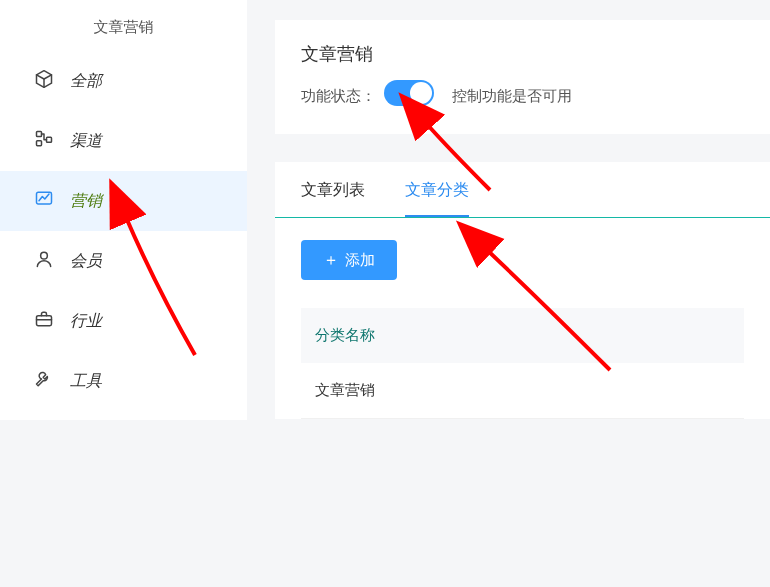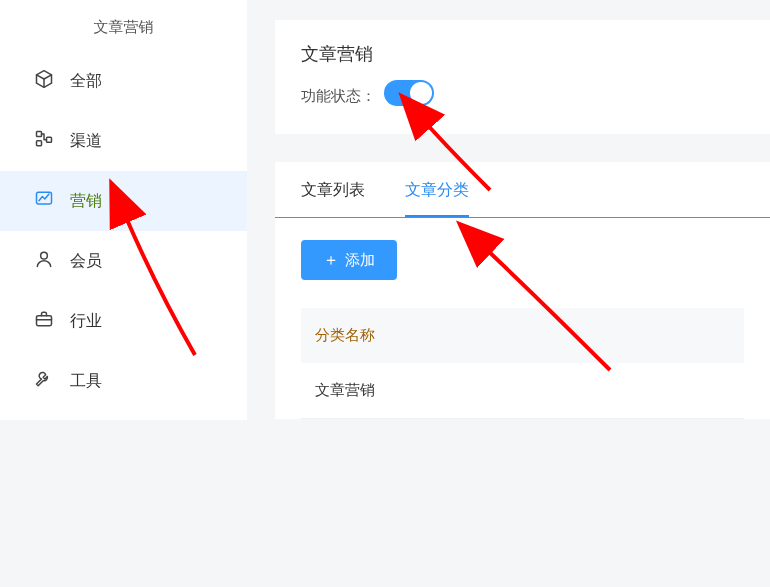--- a/index.html
+++ b/index.html
@@ -34,20 +34,21 @@
   }
   .menu-item {
     display: flex;
     align-items: center;
     gap: 16px;
     height: 60px;
     padding: 0 34px;
     font-size: 16px;
     color: #333;
     cursor: pointer;
+    font-style: italic;
   }
   .menu-item.active {
     background: #ecf5ff;
     color: #4d7c0f;
   }
   .menu-item.active svg { stroke: #2d8cf0; fill: none; }
   .menu-item svg {
     width: 20px; height: 20px;
     stroke: #444;
     fill: none;
@@ -134,21 +135,21 @@
     cursor: pointer;
   }
   .plus { font-size: 16px; line-height: 1; }
   .table { margin-top: 28px; }
   .th, .td {
     padding: 18px 14px;
     font-size: 15px;
   }
   .th {
     background: #f7f8fa;
-    color: #a16207;
+    color: #0f766e;
   }
   .td {
     background: #fff;
     color: #333;
     border-bottom: 1px solid #f0f0f0;
   }
   
   .arrows {
     position: absolute;
     inset: 0;
@@ -226,20 +227,21 @@
       <span>工具</span>
     </div>
   </div>
 
   <div class="main">
     <div class="panel panel-top">
       <h2>文章营销</h2>
       <div class="status-row">
         <span>功能状态：</span>
         <span class="switch"></span>
+        <span class="status-hint">控制功能是否可用</span>
       </div>
     </div>
 
     <div class="panel">
       <div class="tabs">
         <div class="tab">文章列表</div>
         <div class="tab active">文章分类</div>
       </div>
       <div class="tab-body">
         <button class="add-btn">

